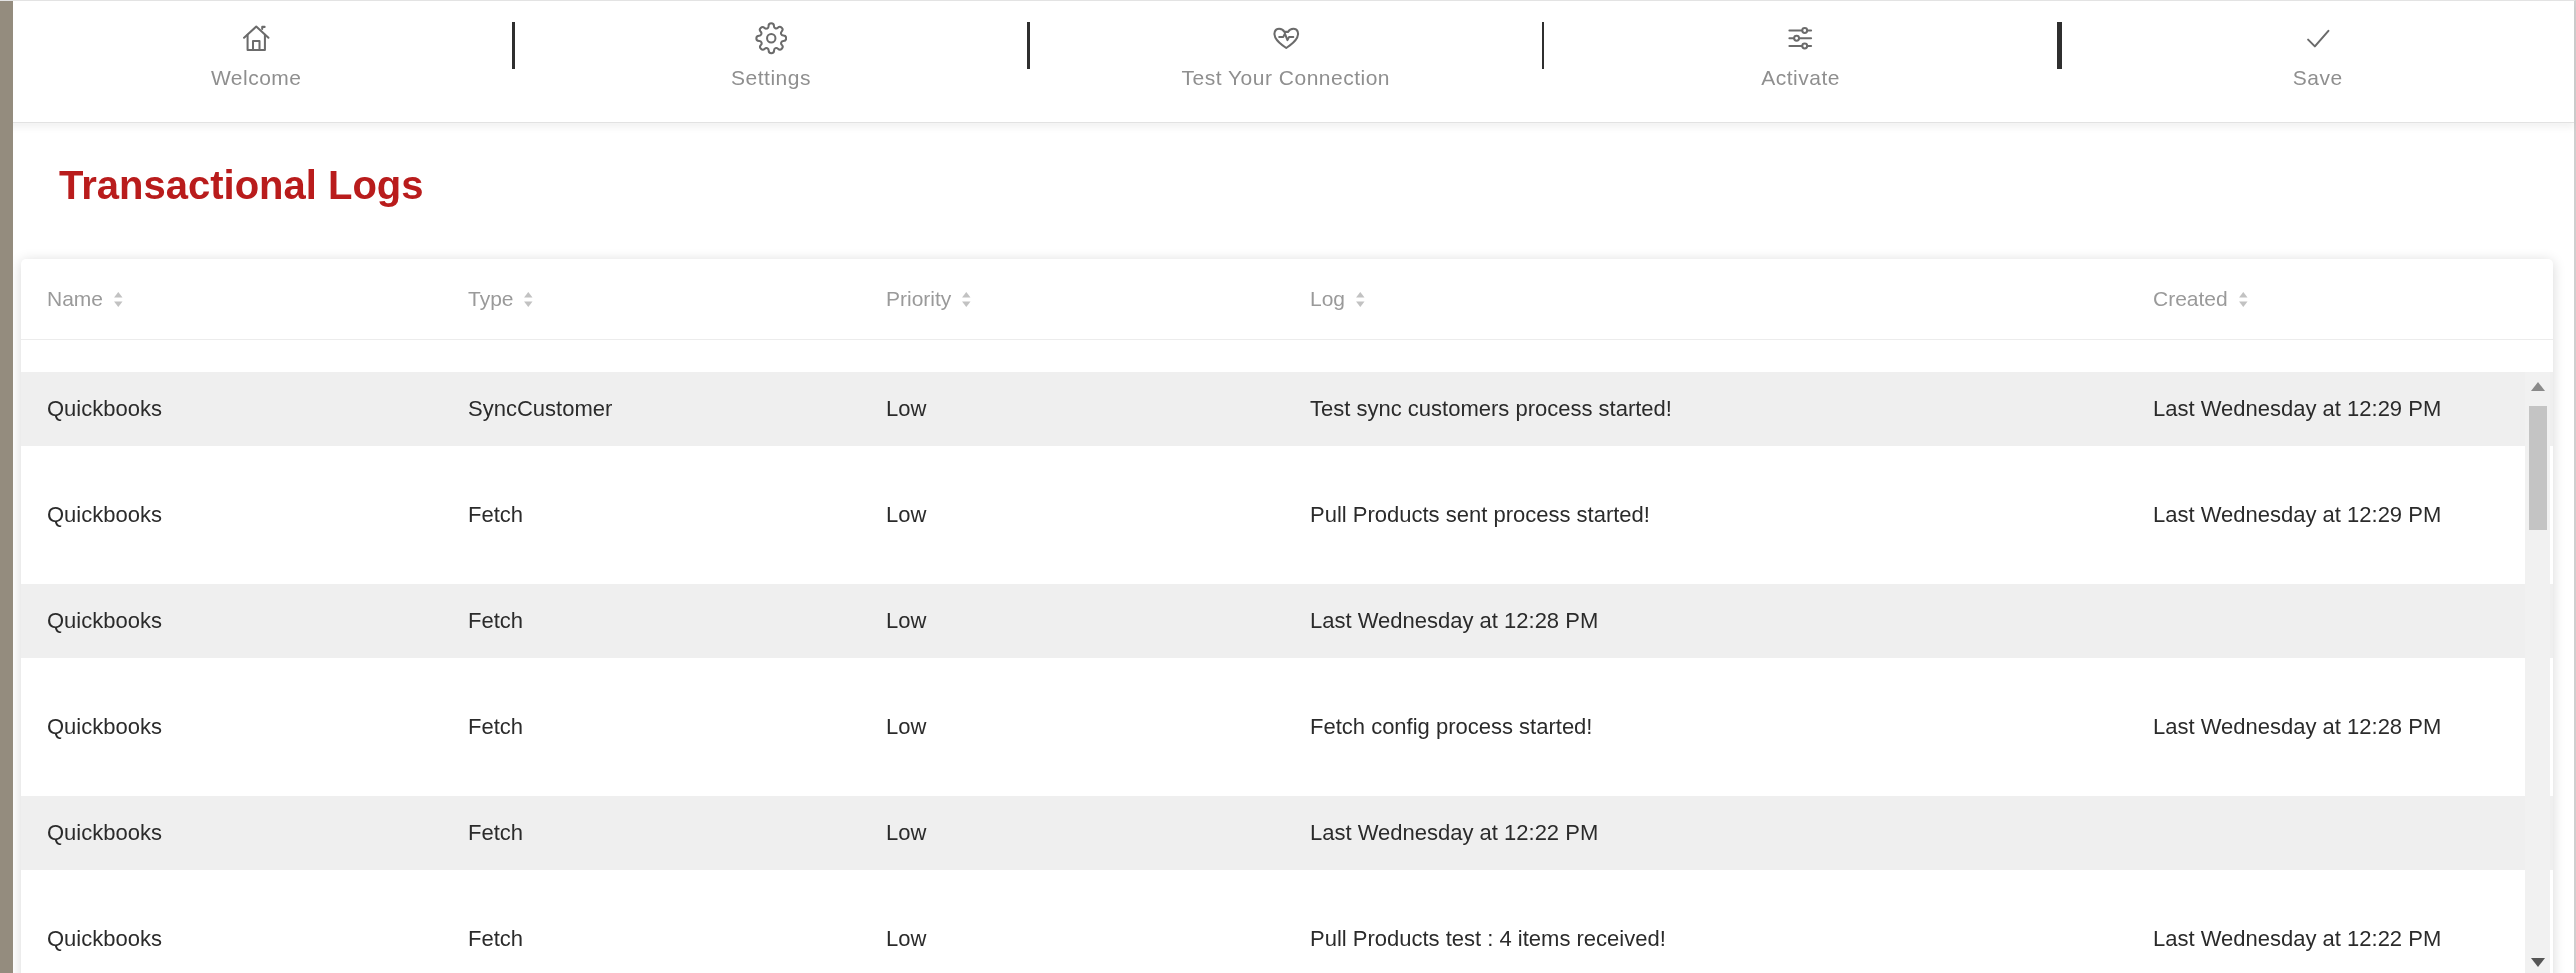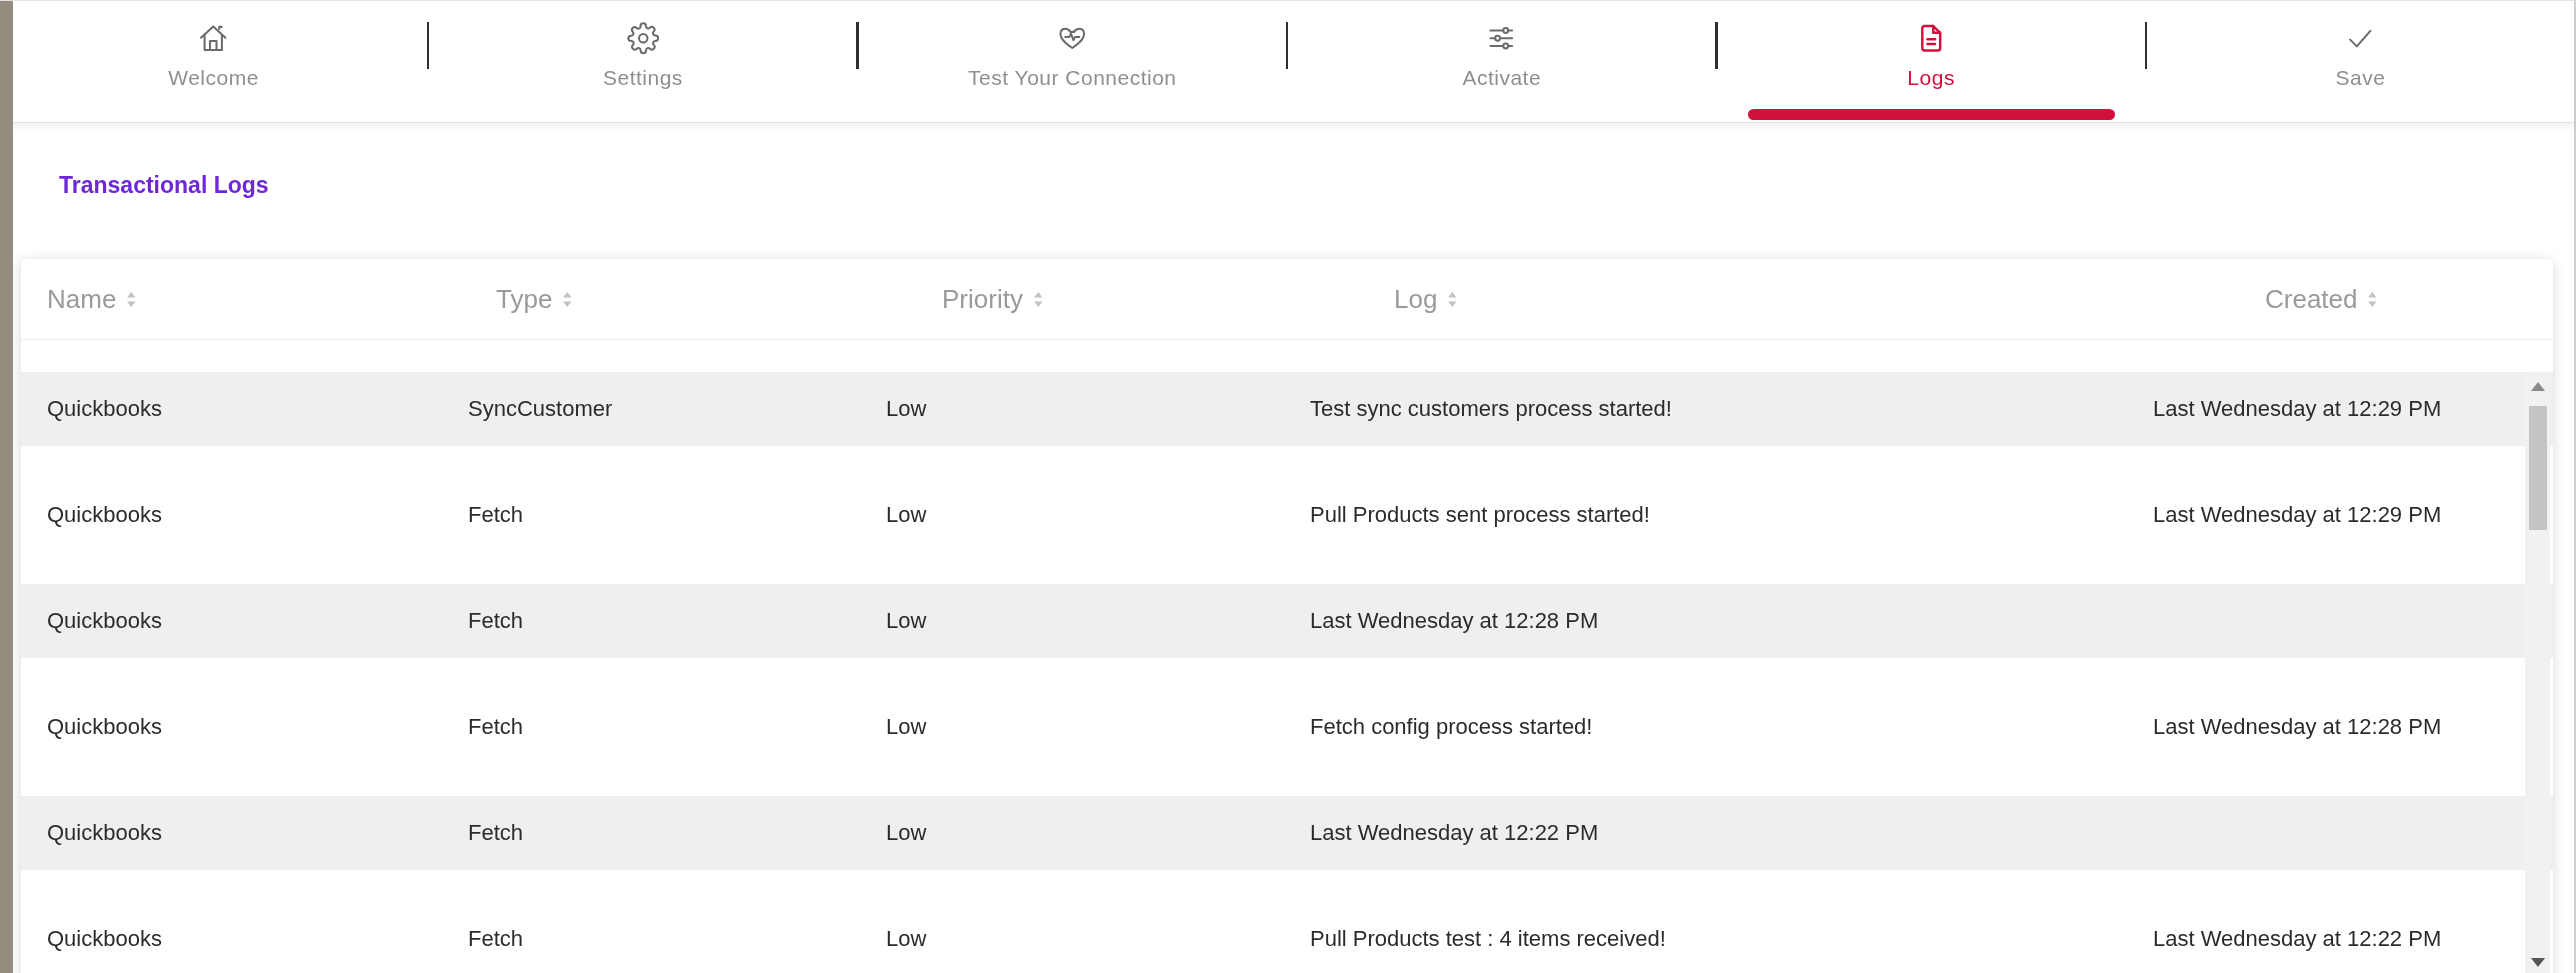--- a/index.html
+++ b/index.html
@@ -43,31 +43,31 @@
   .tab .tlabel { margin-top:9.8px; font-size:21px; letter-spacing:0.5px;text-align:right; }
   .tab.active { color:#d2103c; }
   .tab.active .ticon { color:#d2103c; }
   .tab.active .underline {
     position:absolute; bottom:2.4px; left:7%; width:86%; height:10.6px;
     background:#d2103c; border-radius:6.5px;
   }
   .tab-sep { width:2.4px; height:47px; background:#2f2f2f; margin-top:21px; }
   
   .page-title {
-    margin:44px 0 0 59px; font-size:23px; font-weight:bold; color:#6d28d9;
+    margin:44px 0 0 59px; font-size:40px; font-weight:bold; color:#b91c1c;
     line-height:37px;
   }
   .card {
     margin:55px 21px 0 21px; background:#fff; border-radius:4.9px;
     box-shadow:0 2.4px 13px rgba(0,0,0,0.16);
     position:relative;
   }
   .thead {
     height:81px; display:flex; align-items:center;
-    color:#9a9a9a; font-size:26px; border-bottom:0.8px solid #ececec;gap:28px;
+    color:#9a9a9a; font-size:21px; border-bottom:0.8px solid #ececec;
   }
   .th { display:flex; align-items:center; gap:9.8px; padding-left:26px; cursor:pointer; }
   .c1 { width:421px; } .c2 { width:418px; } .c3 { width:424px; }
   .c4 { width:843px; } .c5 { flex:1; }
   .sort { display:inline-flex; flex-direction:column; line-height:0; }
   .tbody { position:relative; }
   .row { height:74px; display:flex; align-items:center; font-size:22px; color:#2b2b2b; background:#fff;margin-top:32px; }
   .row:nth-child(odd) { background:#efefef; }
   .cell { padding-left:26px; overflow:hidden; white-space:nowrap; }
   
@@ -145,32 +145,20 @@
             <circle cx="15.3" cy="6.3" r="1.8" fill="#ffffff"></circle>
             <line x1="4" y1="12" x2="20" y2="12"></line>
             <circle cx="9.3" cy="12" r="1.8" fill="#ffffff"></circle>
             <line x1="4" y1="17.7" x2="20" y2="17.7"></line>
             <circle cx="15.3" cy="17.7" r="1.8" fill="#ffffff"></circle>
           </svg>
       </span>
       <span class="tlabel">Activate</span>
     </div>
     <div class="tab-sep"></div>
-    <div class="tab active">
-      <span class="ticon">
-        <svg viewBox="0 0 24 24" width="32.5" height="32.5" fill="none" stroke="currentColor" stroke-width="1.8" stroke-linecap="round" stroke-linejoin="round">
-            <path d="M13.5 3H7a1.6 1.6 0 0 0-1.6 1.6v14.8A1.6 1.6 0 0 0 7 21h10a1.6 1.6 0 0 0 1.6-1.6V8z"></path>
-            <path d="M13.5 3v5h5.1"></path>
-            <line x1="9.2" y1="12.8" x2="14.8" y2="12.8"></line>
-            <line x1="9.2" y1="16.2" x2="14.8" y2="16.2"></line>
-          </svg>
-      </span>
-      <span class="tlabel">Logs</span>
-      <span class="underline"></span>
-    </div>
     <div class="tab-sep"></div>
     <div class="tab">
       <span class="ticon">
         <svg viewBox="0 0 24 24" width="32.5" height="32.5" fill="none" stroke="currentColor" stroke-width="1.5" stroke-linecap="round" stroke-linejoin="round">
             <polyline points="4.5,13 9.5,18 19.5,6.5"></polyline>
           </svg>
       </span>
       <span class="tlabel">Save</span>
     </div>
   </div>

